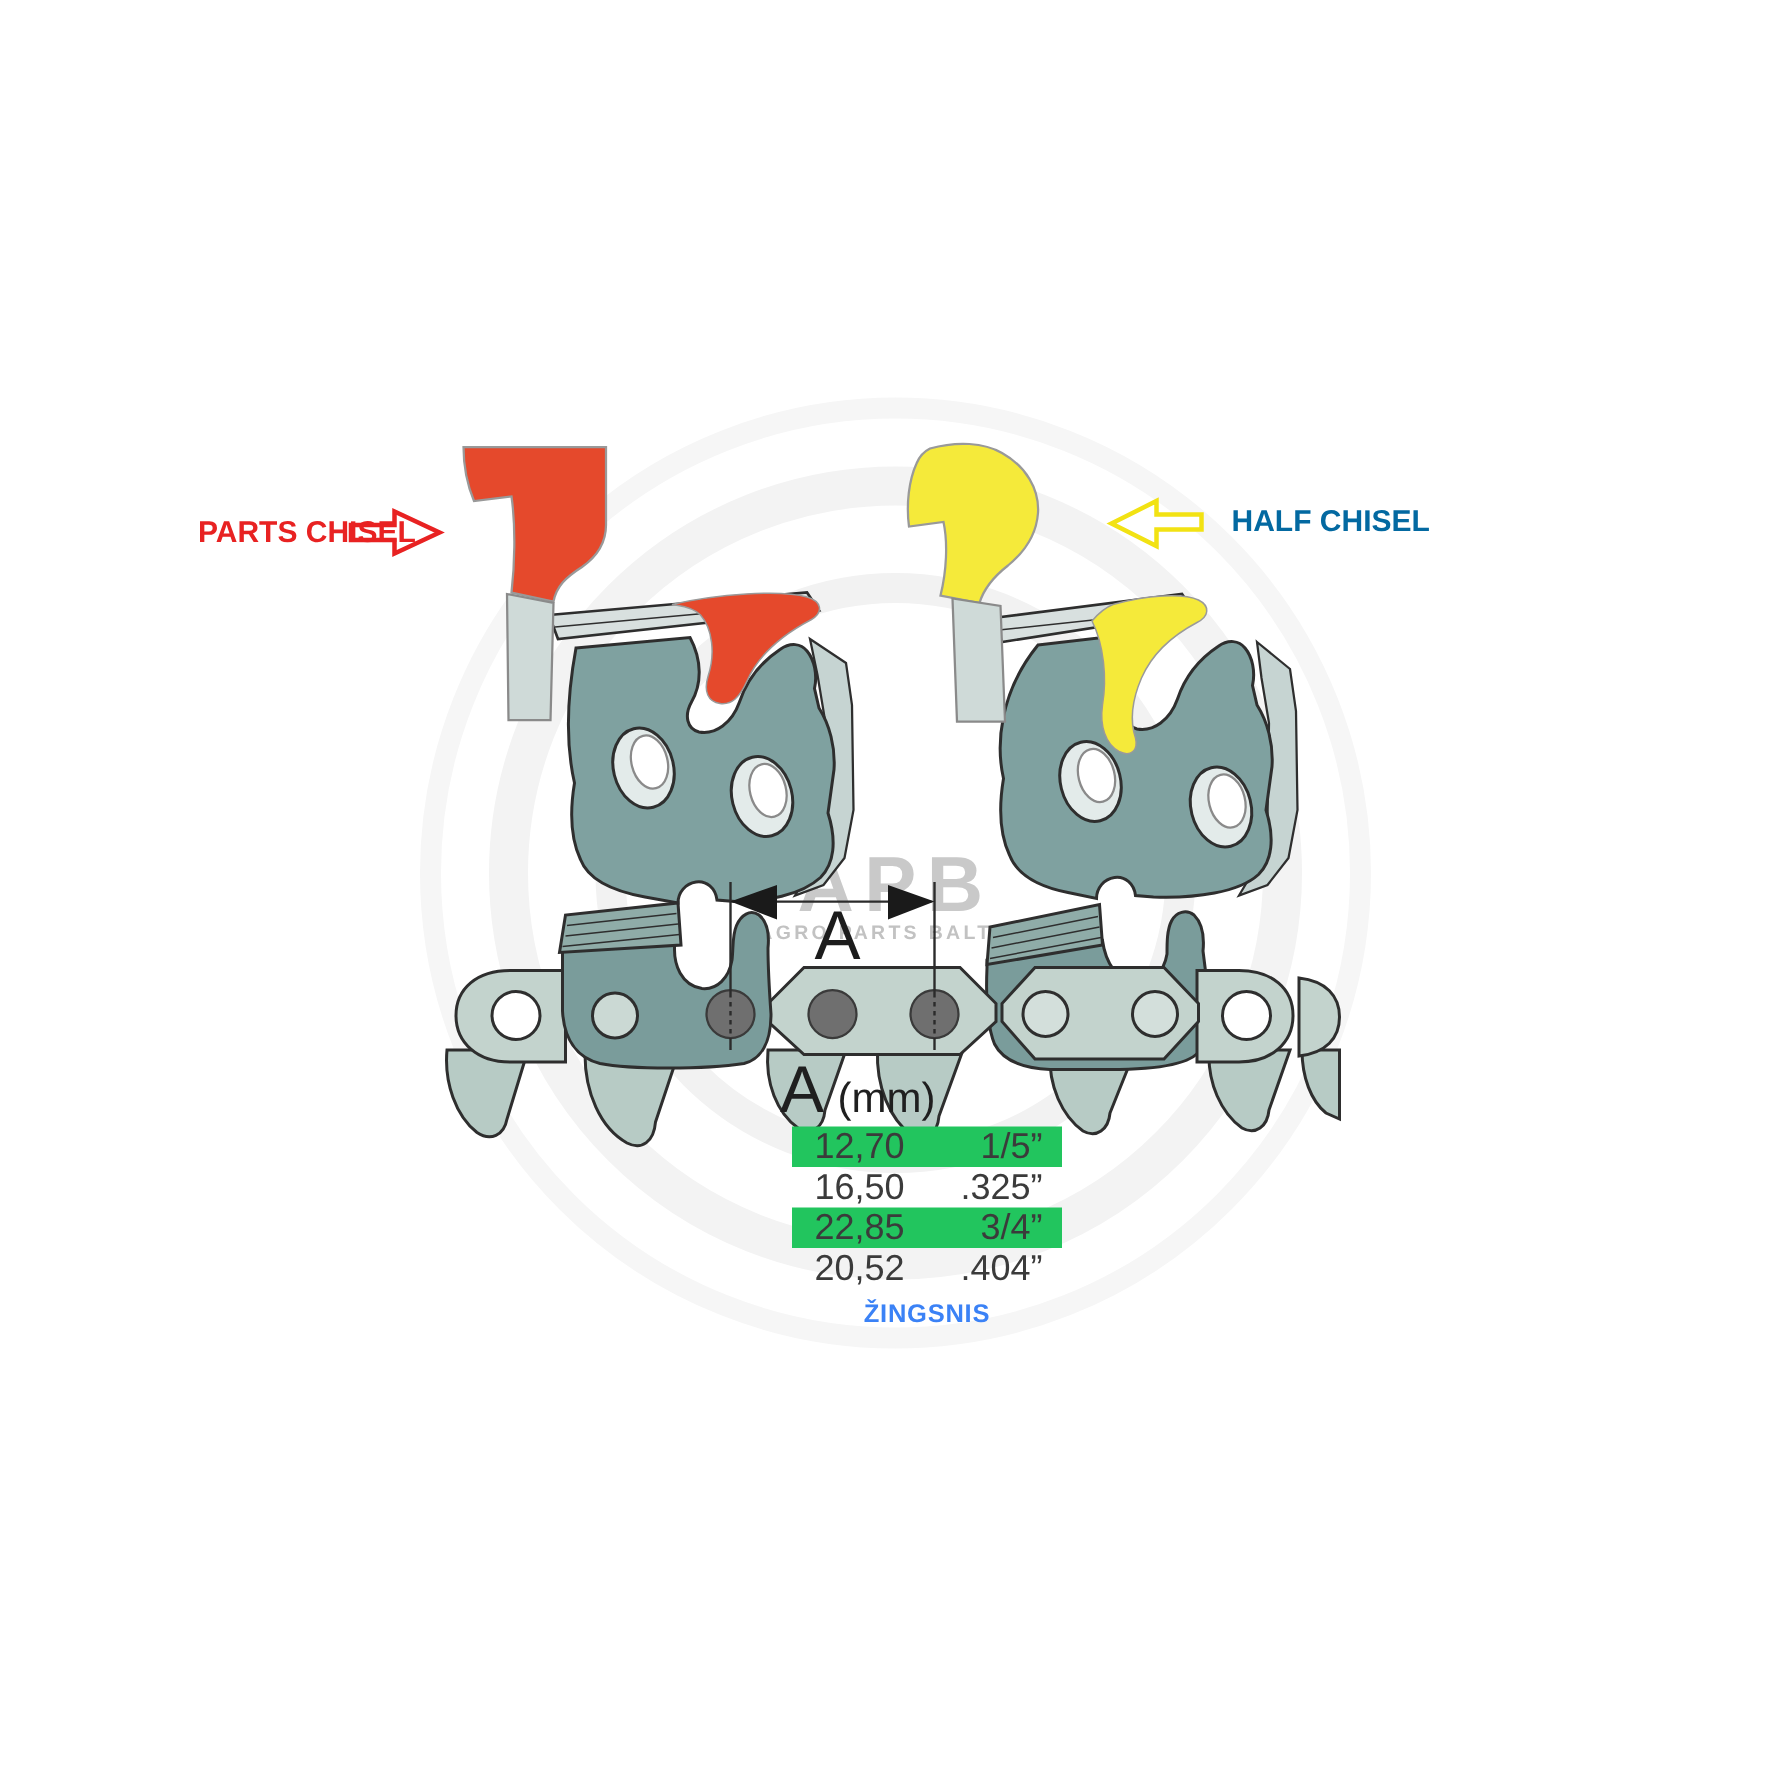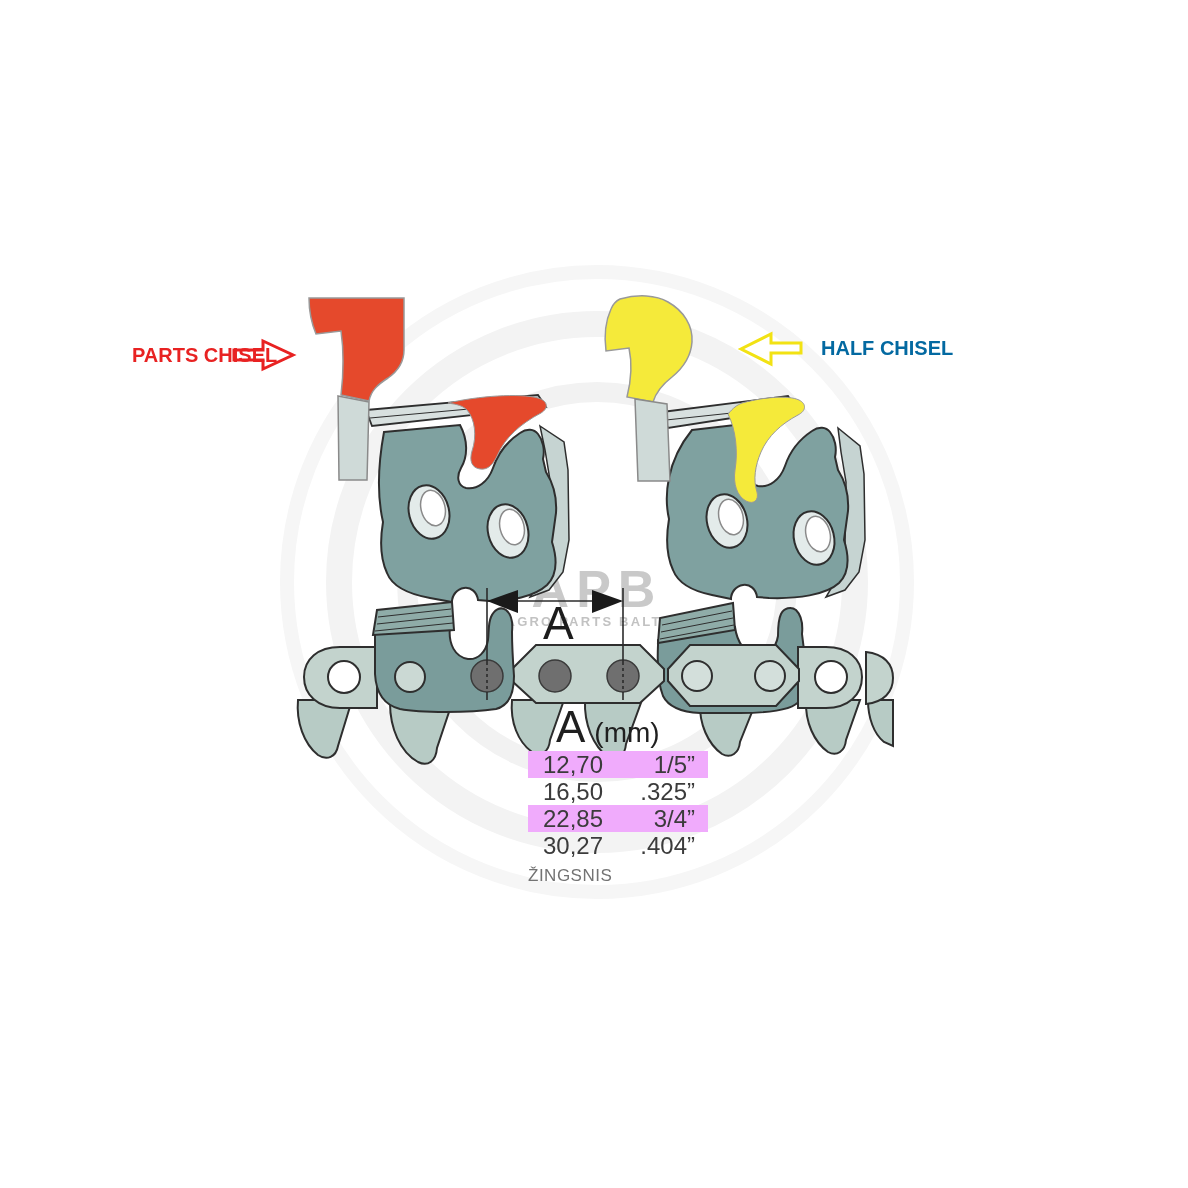--- a/index.html
+++ b/index.html
@@ -10,23 +10,23 @@
   .chisel-label{font-size:20px;font-weight:bold;letter-spacing:0px;white-space:nowrap;}
   .full-label{color:#e82222;}
   .half-label{color:#0369a1;}
   .dim-a{font-size:46px;color:#1c1c1c;font-weight:400;}
   .tbl-header{color:#1f1f1f;white-space:nowrap;}
   .tbl-header .big-a{font-size:44px;font-weight:500;}
   .tbl-header .unit{font-size:28px;font-weight:500;margin-left:9px;}
   .pitch-table{width:180px;}
   .pitch-row{display:flex;justify-content:space-between;align-items:center;
              height:27px;font-size:24px;color:#3b3b3b;padding:0 13px 0 15px;box-sizing:border-box;}
-  .pitch-row.hl{background:#f0abfc;}
-  .pitch-caption{font-size:17px;font-weight:normal;color:#737373;letter-spacing:0.5px;
-                 text-align:left;width:180px;}
+  .pitch-row.hl{background:#22c55e;}
+  .pitch-caption{font-size:17px;font-weight:bold;color:#3b82f6;letter-spacing:0.5px;
+                 text-align:center;width:180px;}
 </style>
 </head>
 <body>
 
 <div class="stage">
 
 <svg width="1188" height="1188" viewBox="0 0 1188 1188">
 
   <g>
     <circle cx="597" cy="582" r="190" fill="none" stroke="#f2f2f2" stroke-width="20"></circle>
@@ -159,38 +159,38 @@
     <polygon points="623,601 592,590 592,613" fill="#1a1a1a"></polygon>
   </g>
 </svg>
 
   <div class="abs chisel-label full-label" style="left:132px;top:344px;">PARTS CHISEL</div>
 
   <div class="abs chisel-label half-label" style="left:821px;top:337px;">HALF CHISEL</div>
 
   <div class="abs dim-a" style="left:543px;top:596px;">A</div>
 
-  <div class="abs tbl-header" style="left:556px;top:702px;">
+  <div class="abs tbl-header" style="left:520px;top:702px;">
     <span class="big-a">A</span><span class="unit">(mm)</span>
   </div>
 
   <div class="abs pitch-table" style="left:528px;top:751px;">
     <div class="pitch-row hl">
       <span>12,70</span>
       <span>1/5”</span>
     </div>
     <div class="pitch-row">
       <span>16,50</span>
       <span>.325”</span>
     </div>
     <div class="pitch-row hl">
       <span>22,85</span>
       <span>3/4”</span>
     </div>
     <div class="pitch-row">
-      <span>30,27</span>
+      <span>20,52</span>
       <span>.404”</span>
     </div>
   </div>
 
   <div class="abs pitch-caption" style="left:528px;top:866px;">ŽINGSNIS</div>
 
 </div>
 
 </body></html>

